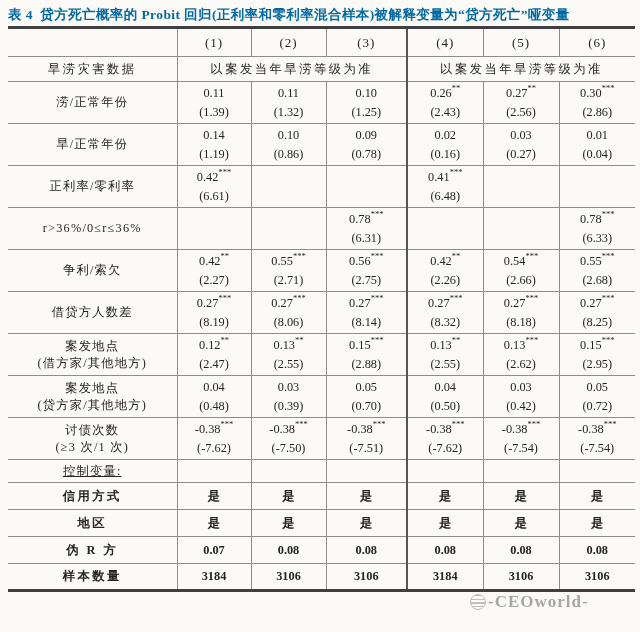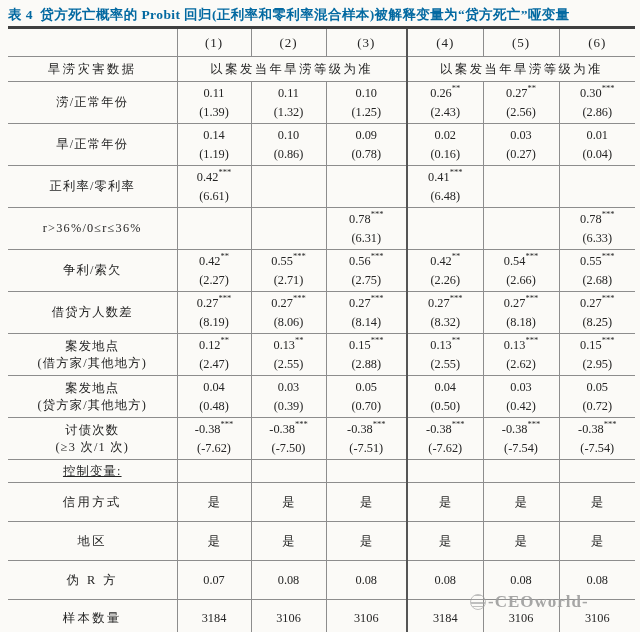--- a/index.html
+++ b/index.html
@@ -27,21 +27,21 @@
   }
   td:first-child{border-left:none;margin-top:21px;}
   td:last-child{border-right:none;}
   td.sep{border-left-width:2px;border-left-color:#555;}
   tr.h1{height:29px;}
   tr.h1 td{font-size:13px;letter-spacing:1px;}
   tr.h2{height:25px;}
   tr.h2 td{letter-spacing:2.5px;font-size:12.3px;}
   tr.coef{height:42px;}
   tr.section{height:23px;text-decoration:underline;}
-  tr.single{height:39px;}
+  tr.single{height:27px;font-weight:bold;}
   td.lbl{letter-spacing:1.2px;}
   tr.single td.lbl{letter-spacing:2.5px;}
   .cf,.tv{line-height:19px;}
   .lbl div{line-height:17px;}
   sup.st{font-size:8.5px;letter-spacing:0;vertical-align:6px;line-height:0;}
   .watermark{
     position:absolute;left:470px;top:586px;
     display:flex;align-items:center;gap:2px;
     color:#9d9d9d;font-size:17px;font-weight:600;letter-spacing:1px;
     opacity:.9;pointer-events:none;

